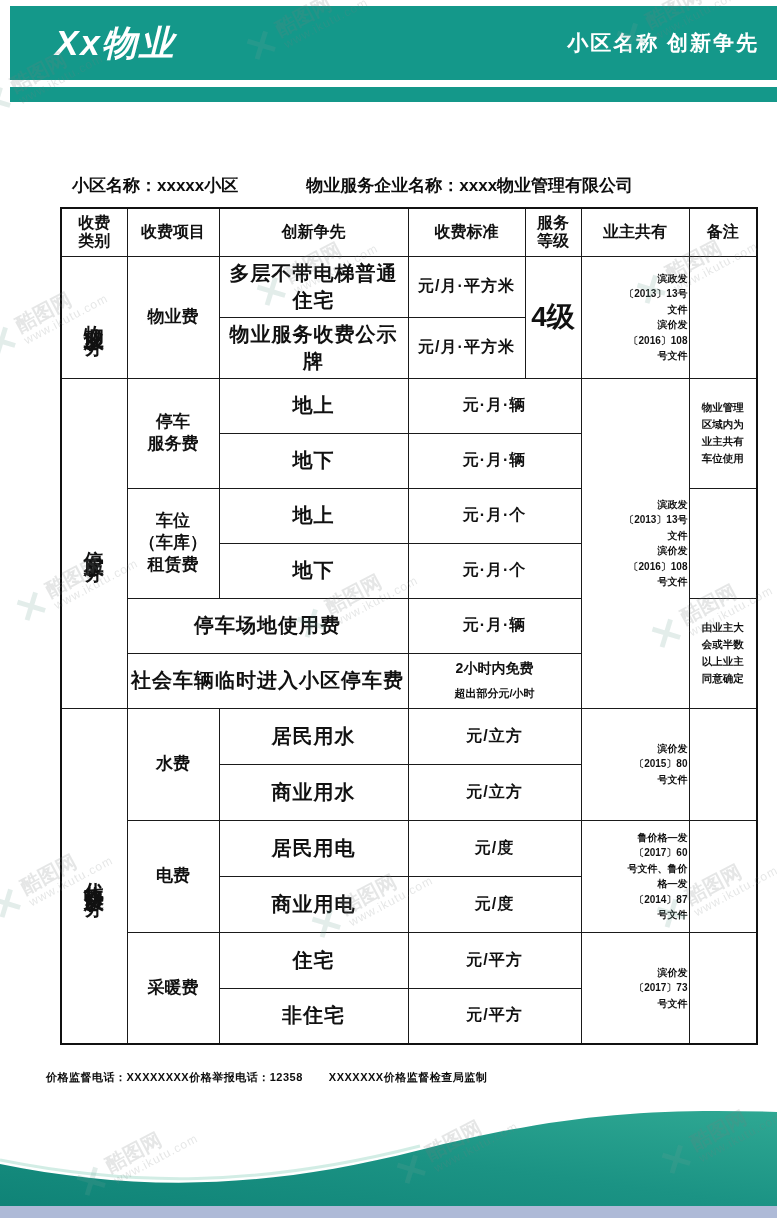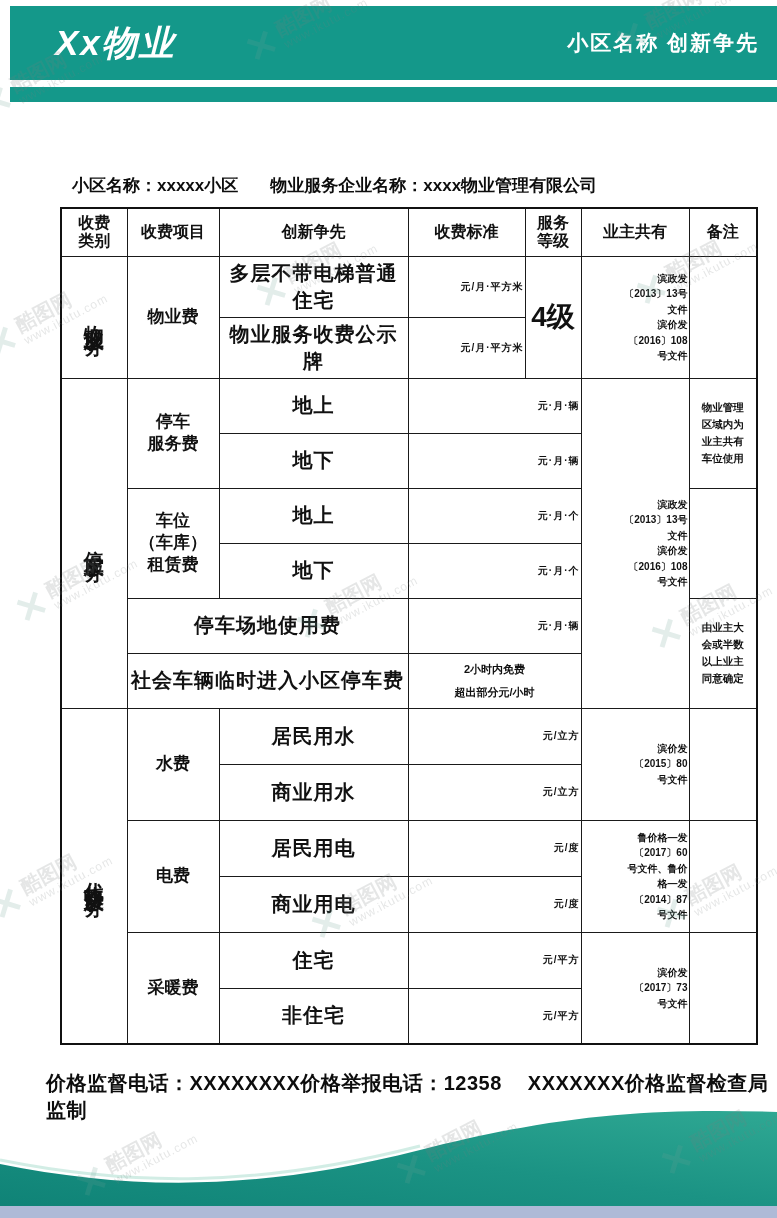--- a/index.html
+++ b/index.html
@@ -21,47 +21,47 @@
         display:flex;align-items:center;justify-content:space-between;
         padding:0 18px 0 45px;box-sizing:border-box;z-index:2;}
   .brand{color:#ffffff;font-size:35px;font-weight:900;font-style:italic;letter-spacing:2px;}
   .slogan{color:#fff;font-size:21px;font-weight:800;letter-spacing:2px;}
   .strip{position:absolute;left:10px;top:87px;right:0;height:15px;background:#14988a;z-index:2;}
 
   .title{position:absolute;top:112px;left:0;width:100%;text-align:center;
          font-size:38px;font-weight:900;letter-spacing:3px;color:#0d0d0d;z-index:3;}
   .info{position:absolute;top:174px;left:72px;font-size:17px;font-weight:800;
         color:#0d0d0d;z-index:3;}
-  .info .company{margin-left:32px;}
+  .info .company{margin-left:68px;}
 
   
   .table-wrap{position:absolute;left:60px;top:207px;z-index:3;}
   table{border-collapse:collapse;width:696px;table-layout:fixed;background:transparent;}
   td,th{border:1.6px solid #1a1a1a;padding:1px;text-align:center;vertical-align:middle;
         overflow:hidden;}
   table{border:2.5px solid #111;}
   th{font-size:16px;font-weight:800;}
   .h-row{height:48px;}
   .r-tall{height:61px;} .r-mid{height:55px;} .r-low{height:56px;}
   .w2{display:inline-block;width:2.4em;line-height:1.15;}
   .grp-cell .vert{writing-mode:vertical-rl;text-orientation:upright;margin:0 auto;
         font-size:20px;font-weight:900;letter-spacing:4px;line-height:1;}
   .item{font-size:17px;font-weight:800;white-space:pre-line;line-height:1.3;}
   .cat{font-size:20px;font-weight:700;letter-spacing:1px;}
-  .std{font-size:10px;font-weight:800;letter-spacing:1px;text-align:right;}
-  .std2 .line1{display:block;font-size:11px;font-weight:800;margin-bottom:8px;}
+  .std{font-size:16px;font-weight:800;letter-spacing:1px;}
+  .std2 .line1{display:block;font-size:14px;font-weight:800;margin-bottom:8px;}
   .std2 .line2{display:block;font-size:11px;font-weight:800;}
   .std2 .unit{}
   .grade{font-size:28px;font-weight:900;}
   .basis{font-size:10px;font-weight:700;text-align:right;padding-left:12px;
          line-height:1.55;white-space:pre-line;}
   .remark{font-size:10.5px;font-weight:700;line-height:1.6;white-space:pre-line;}
 
   
-  .phone-line{position:absolute;top:1070px;left:46px;font-size:20px;font-weight:800;
+  .phone-line{position:absolute;top:1070px;left:46px;font-size:11px;font-weight:800;
         color:#0d0d0d;z-index:3;letter-spacing:.5px;}
   .phone-line .seg3{margin-left:26px;}
   .wave{position:absolute;left:0;bottom:0;width:777px;height:118px;z-index:2;}
   .credit{position:absolute;top:1146px;right:22px;z-index:4;font-size:29px;font-weight:900;
         letter-spacing:1px;color:#223047;
         text-shadow:0 0 4px #fff,0 0 8px #fff,1px 1px 0 #fff,-1px -1px 0 #fff,
                     1px -1px 0 #fff,-1px 1px 0 #fff;}
 </style>
 </head>
 <body>

